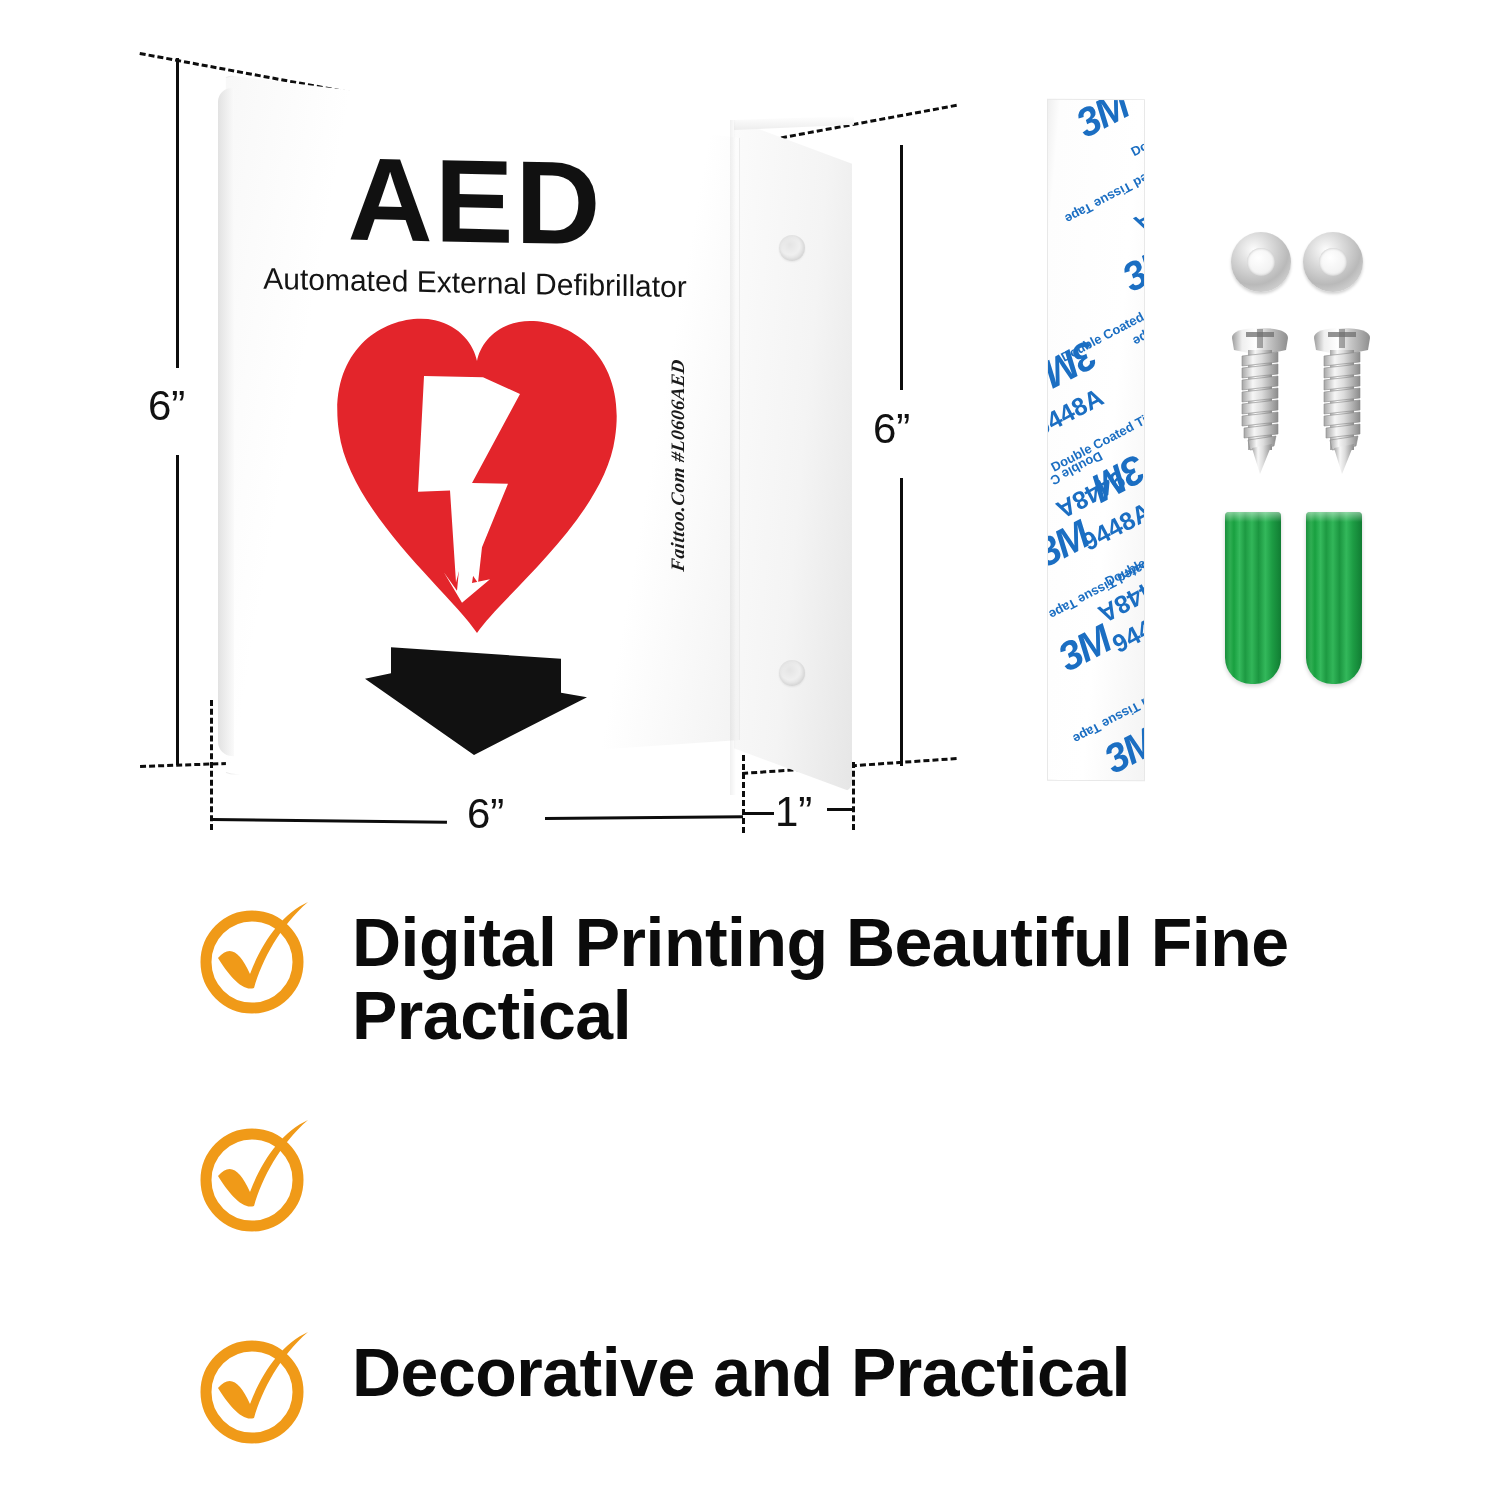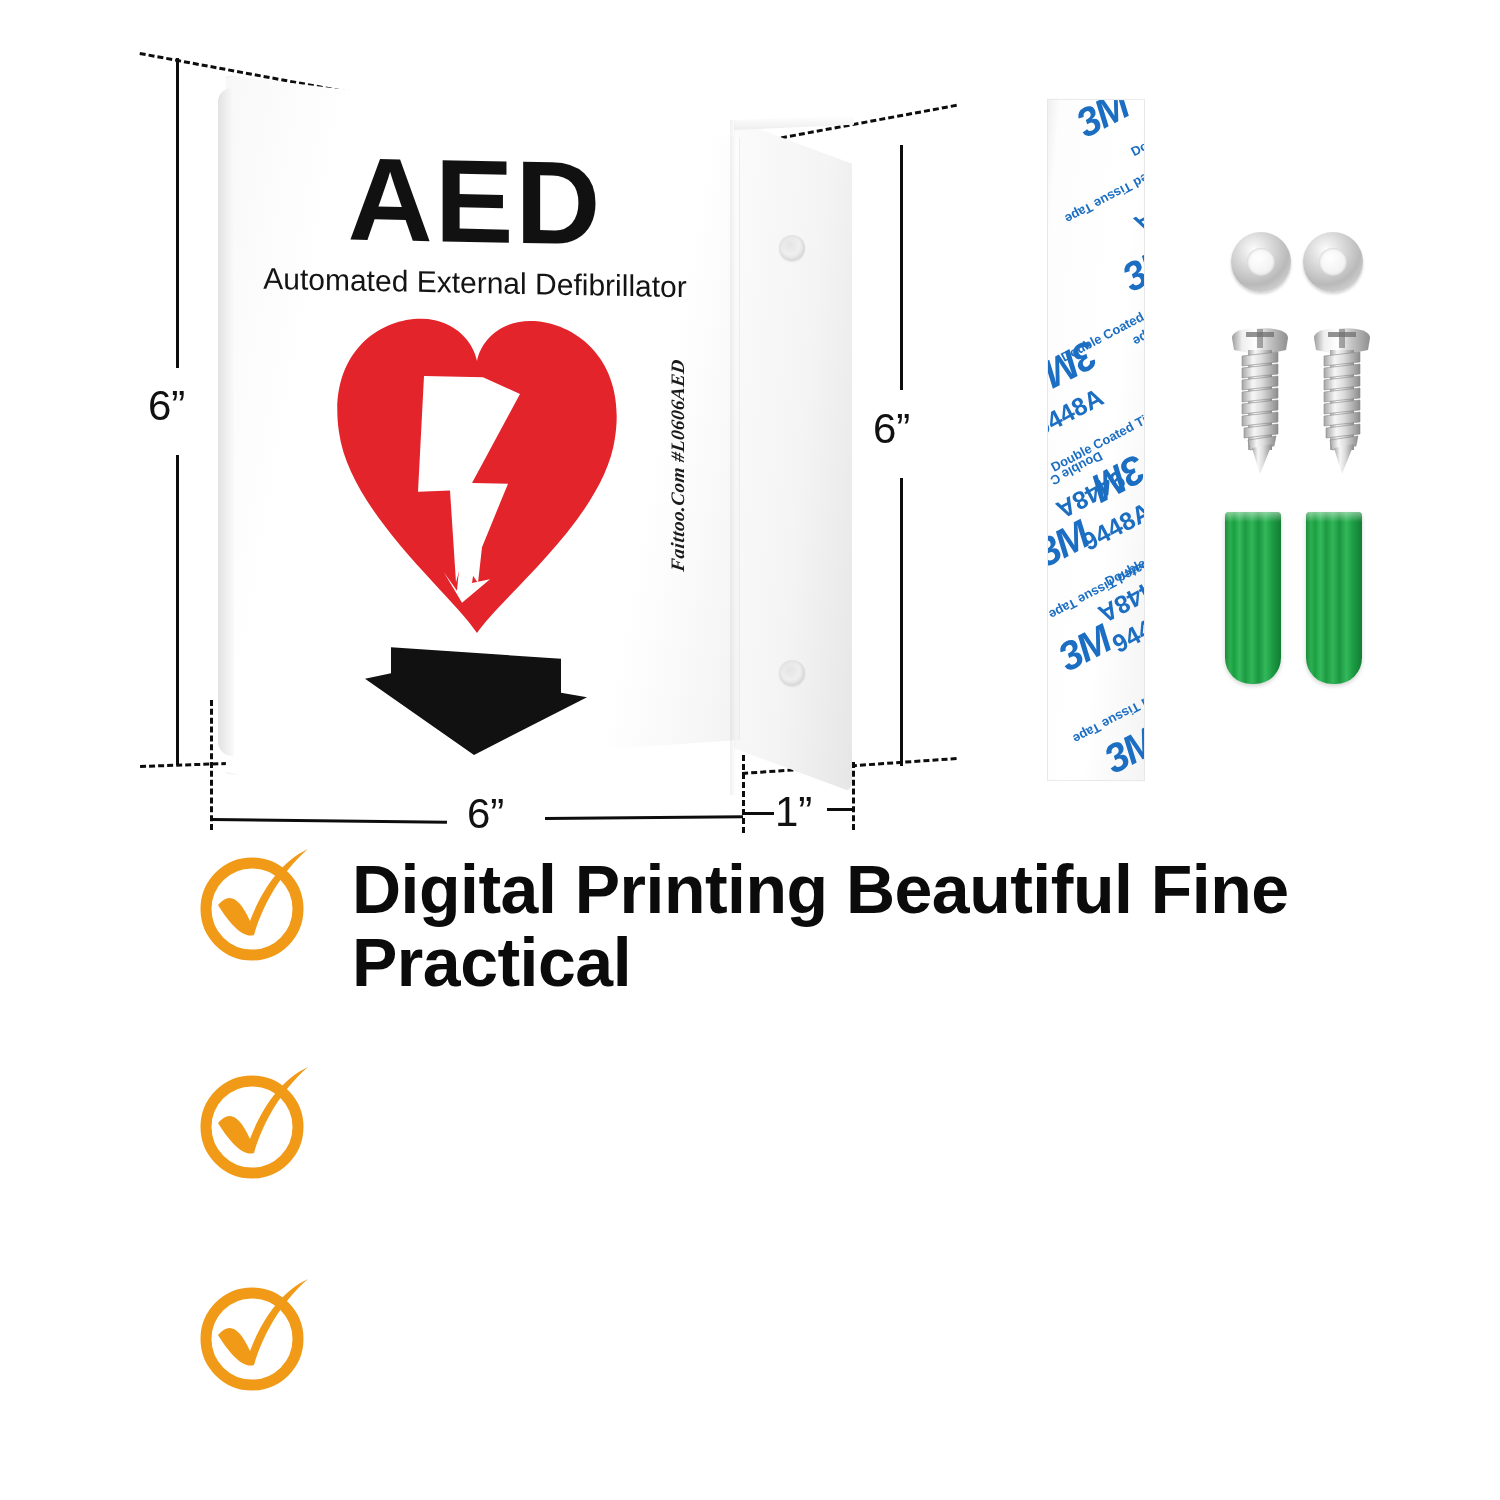--- a/index.html
+++ b/index.html
@@ -257,21 +257,21 @@
     position: absolute;
     left: 0; right: 0; top: 0; height: 10px;
     background: linear-gradient(180deg,rgba(255,255,255,0.45),rgba(255,255,255,0));
     border-radius: 4px 4px 0 0;
   }
 
   
   #features {
     position: absolute;
     left: 0;
-    top: 837px;
+    top: 890px;
     width: 1500px;
     height: 610px;
   }
   .feature-row {
     position: absolute;
     left: 196px;
     display: flex;
     align-items: flex-start;
   }
   .check-badge {
@@ -463,15 +463,16 @@
     </div>
   </div>
 
   <div class="feature-row" style="top:440px;">
     <div class="check-badge">
       <svg viewBox="0 0 116 116" xmlns="http://www.w3.org/2000/svg" style="width:116px;height:116px;">
         <circle cx="56" cy="62" r="46" fill="none" stroke="#F09A18" stroke-width="11"></circle>
         <path d="M22 58 C 34 44, 44 52, 54 74 C 66 42, 86 14, 112 2 C 84 26, 66 60, 58 88 C 46 92, 32 74, 22 58 Z" fill="#F09A18"></path>
       </svg>
     </div>
+    <div class="feature-text">Decorative and Practical</div>
   </div>
 
 </div>
 
 </body></html>

